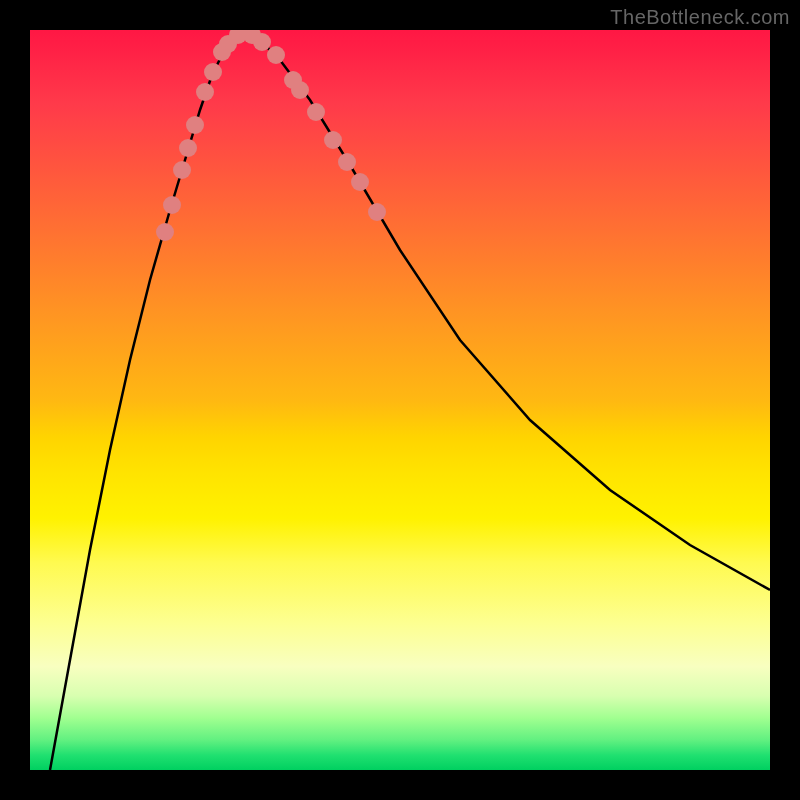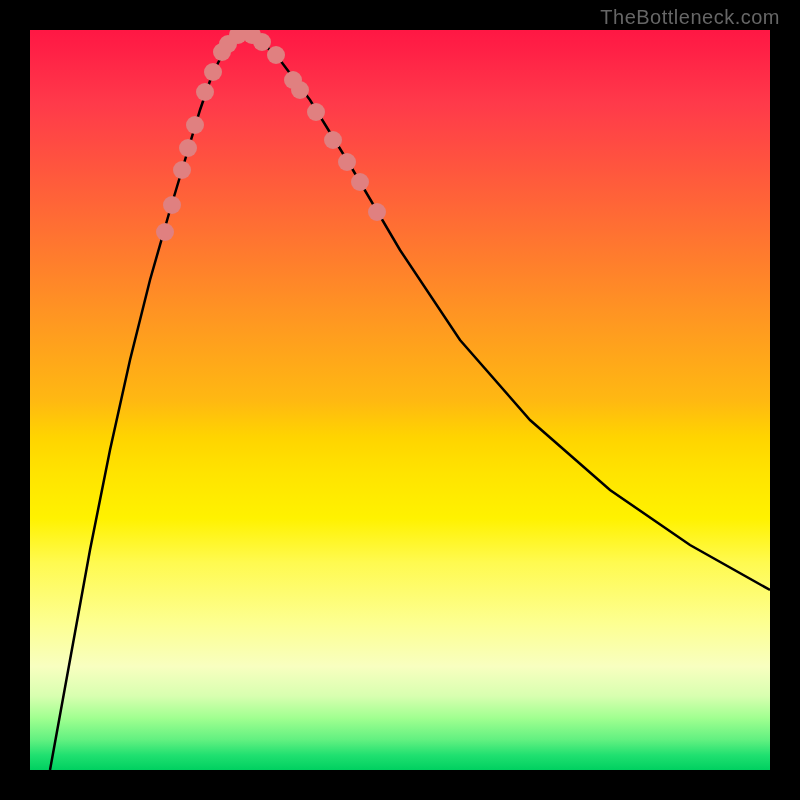--- a/index.html
+++ b/index.html
@@ -32,21 +32,21 @@
       #f8ffc0 86%,
       #d8ffb0 90%,
       #a0ff90 93%,
       #60f080 96%,
       #20e070 98%,
       #00d060 100%);
   }
   .watermark {
     position: absolute;
     top: 6px;
-    right: 20px;
+    right: 10px;
     color: #666;
     font-size: 20px;
     font-weight: 500;
     letter-spacing: 0.5px;
   }
   svg.curve {
     position: absolute;
     left: 30px;
     top: 30px;
     width: 740px;

